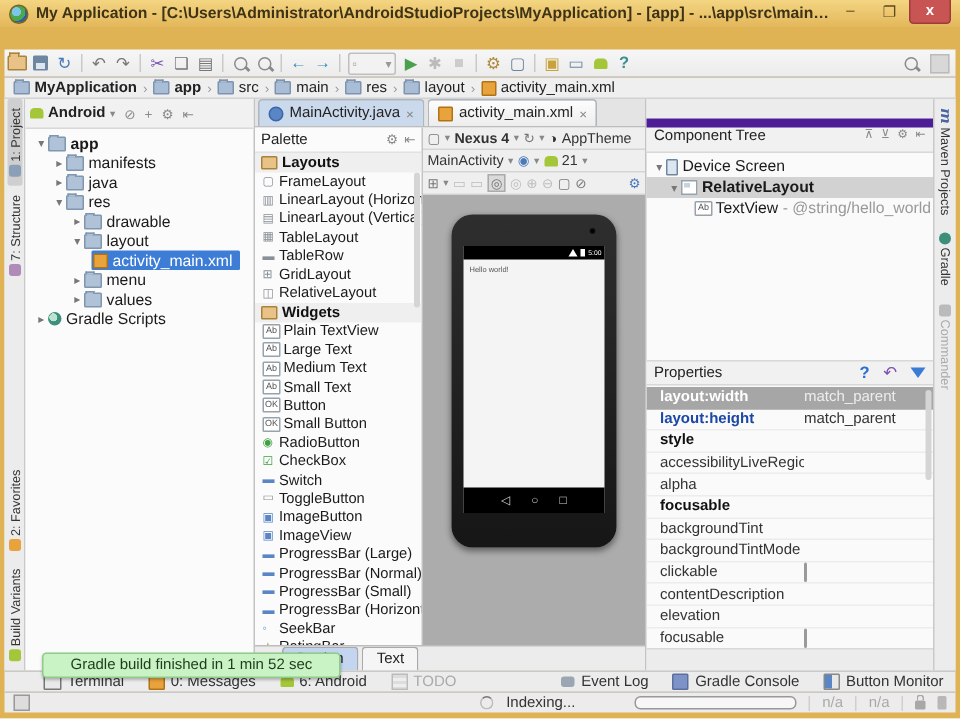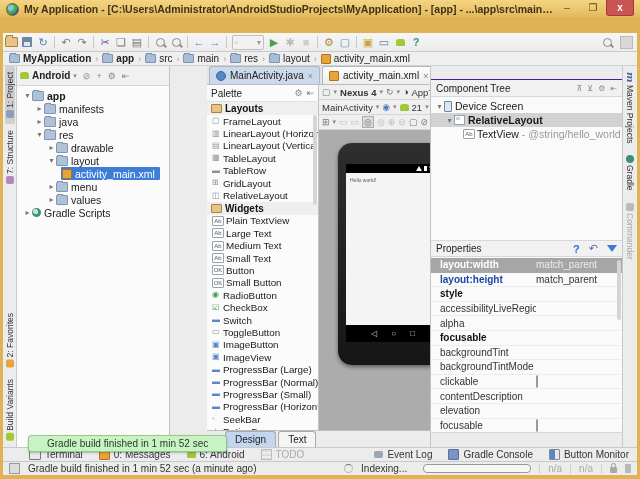--- a/index.html
+++ b/index.html
@@ -61,21 +61,21 @@
   .tree{font-size:10.5px;color:#1a1a1a;padding-top:3px;}
   .trow{height:13px;display:flex;align-items:center;white-space:nowrap;}
   .tarrow{width:9px;text-align:center;color:#777;font-size:8px;flex:none;}
   .tico{margin-right:3px;flex:none;}
   .ffold{width:10px;height:8px;background:#AFC2D8;border:1px solid #8096AE;border-radius:1px;position:relative;}
   .ffold::before{content:"";position:absolute;top:-2px;left:0;width:4px;height:1px;background:#AFC2D8;border:1px solid #8096AE;border-bottom:none;}
   .fxml{width:8px;height:8px;background:#E8A33D;border:1px solid #B07314;border-radius:1px;}
   .fgradle{width:9px;height:9px;border-radius:50%;background:radial-gradient(circle at 40% 40%,#BCE3D2 0 35%,#3D8F7C 36%);}
   .tsel{background:#3D7DD6;color:#fff;display:flex;align-items:center;padding:0 5px 0 1px;height:13px;border-radius:1px;}
   
-  .centercol{position:absolute;left:167px;top:0;width:260px;height:381px;margin-left:37px;}
+  .centercol{position:absolute;left:167px;top:0;width:260px;height:381px;}
   .tabbar{height:19px;background:#E4E4E4;border-bottom:1px solid #BDBDBD;display:flex;align-items:flex-end;
     font-size:10px;color:#222;box-sizing:border-box;padding-left:2px;}
   .etab{height:17px;display:flex;align-items:center;padding:0 6px;border:1px solid #AEB6BE;border-bottom:none;
     border-radius:3px 3px 0 0;margin-right:2px;background:#CBD9EC;gap:4px;}
   .etab.sel{background:linear-gradient(#FDFDFD,#EDEDED);}
   .fjava{width:8px;height:8px;border-radius:50%;background:#5B86C5;border:1px solid #3B66A5;}
   .tclose{color:#888;font-size:9px;}
   
   .palette{position:absolute;left:0;top:19px;width:112px;bottom:17px;background:#FBFBFB;border-right:1px solid #C3C3C3;box-sizing:border-box;overflow:hidden;}
   .palhead{height:16px;display:flex;align-items:center;font-size:10px;color:#222;padding:0 4px;border-bottom:1px solid #E2E2E2;}
@@ -111,22 +111,22 @@
   .phello{font-size:5px;color:#555;padding:4px 0 0 4px;}
   .pnav{position:absolute;left:0;right:0;bottom:0;height:17px;background:#000;display:flex;align-items:center;justify-content:center;gap:14px;color:#CFCFCF;font-size:8px;}
   
   .designtabs{position:absolute;left:0;right:0;bottom:0;height:17px;background:#ECECEC;border-top:1px solid #BDBDBD;
     display:flex;align-items:flex-end;padding-left:18px;font-size:10px;color:#222;box-sizing:border-box;}
   .dt{height:15px;display:flex;align-items:center;padding:0 9px;border:1px solid #A9A9A9;border-bottom:none;border-radius:3px 3px 0 0;background:#F5F5F5;margin-right:2px;}
   .dt.sel{background:#C4D5F0;}
   
   .rightcol{position:absolute;left:427px;top:0;width:192px;height:381px;background:#FAFAFA;border-left:1px solid #C3C3C3;box-sizing:border-box;}
   .rtop{height:13px;background:#ECECEC;}
-  .cthead{height:16px;background:#F1F1F1;border-top:1px solid #4c1d95;border-bottom:1px solid #D8D8D8;
-    display:flex;align-items:center;font-size:10px;color:#222;padding:0 5px;}
+  .cthead{height:16px;background:#F1F1F1;border-top:6px solid #4c1d95;border-bottom:1px solid #D8D8D8;
+    display:flex;font-size:10px;color:#222;padding:0 5px;}
   .cthead .hico{margin-left:auto;color:#8a8a8a;font-size:8px;}
   .cthead .hico+ .hico{margin-left:5px;}
   .ctree{font-size:10.5px;color:#1a1a1a;padding-top:2px;}
   .crow{height:14px;display:flex;align-items:center;white-space:nowrap;padding-left:4px;}
   .crow.sel{background:#D2D2D2;}
   .devico{width:6px;height:9px;border:1px solid #6E86A0;border-radius:1px;background:#DCE6F0;margin-right:3px;flex:none;}
   .relico{width:9px;height:8px;border:1px solid #98A2AA;background:#fff;margin-right:3px;flex:none;position:relative;}
   .relico::before{content:"";position:absolute;left:1px;top:1px;width:4px;height:3px;background:#C7D3DC;}
   .csuffix{color:#999;margin-left:3px;}
   .ctreearrow{width:9px;color:#777;font-size:8px;text-align:center;flex:none;}
@@ -696,21 +696,20 @@
         <span>Gradle Console</span>
       </span>
     <span class="twitem">
         <span class="ic-mm"></span>
         <span>Button Monitor</span>
       </span>
   </div>
 
   <div class="statusbar">
     <span class="ic-tws"></span>
-    <span>Gradle build finished in 1 min 52 sec (a minute ago)</span>
     <span style="flex:0.9"></span>
     <span class="spin"></span>
     <span>Indexing...</span>
     <span class="sright">
       <span class="pbar"><span class="fill"></span></span>
       <span class="stsep"></span>
       <span class="naval">n/a</span>
       <span class="stsep"></span>
       <span class="naval">n/a</span>
       <span class="stsep"></span>

